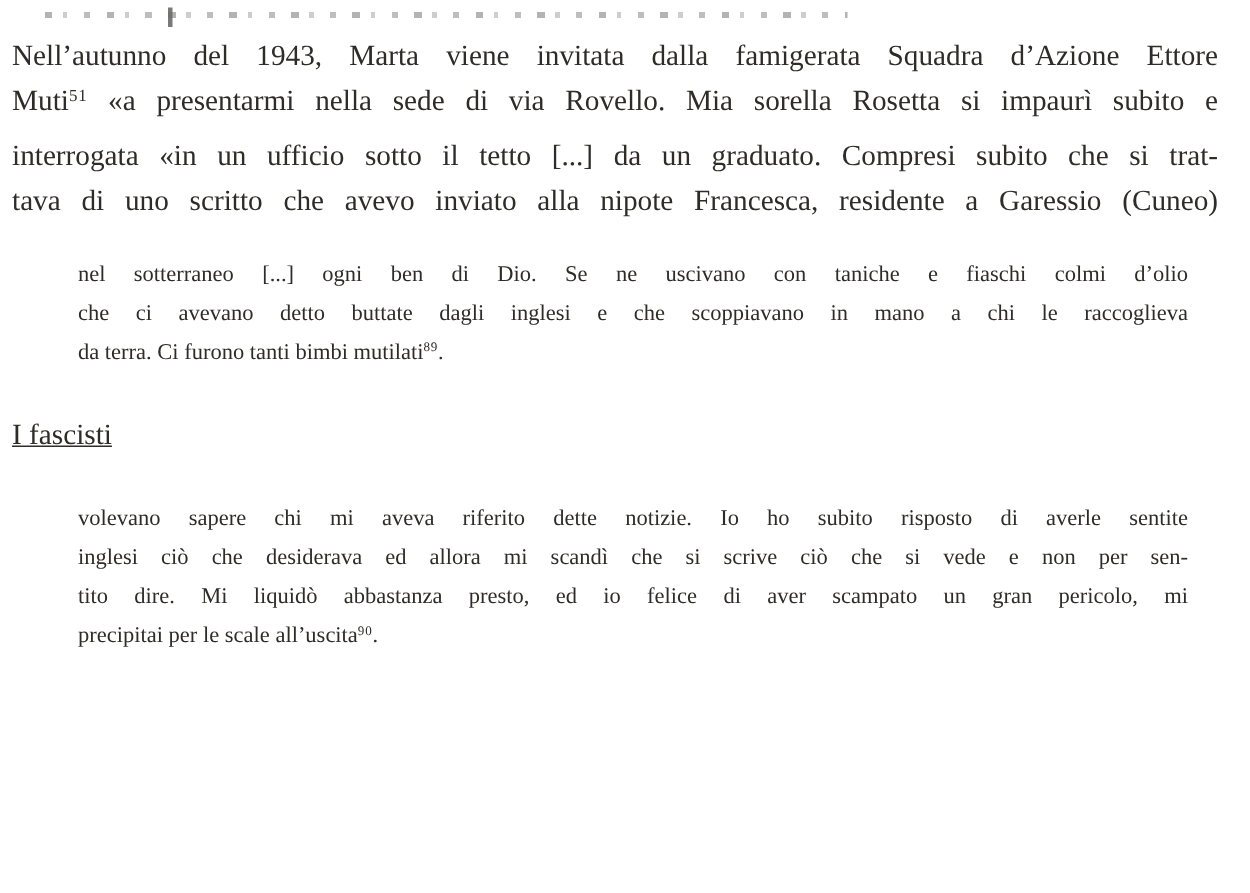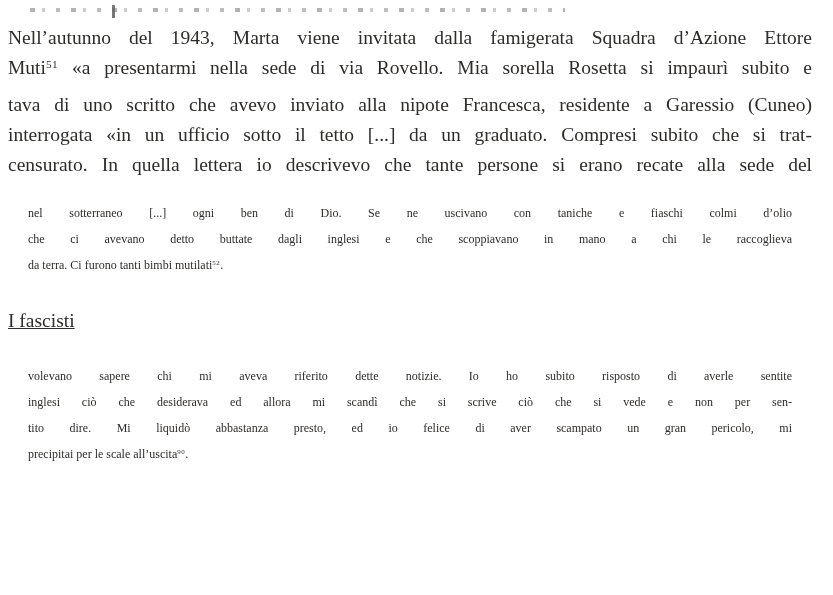--- a/index.html
+++ b/index.html
@@ -40,23 +40,23 @@
     height: 13px;
     background: #3c3a38;
     opacity: 0.9;
   }
   .block { margin: 0; }
   .block.body {
     font-size: 19.5px;
     line-height: 30px;
   }
   .block.quote {
-    font-size: 12px;
+    font-size: 15px;
     line-height: 26px;
-    margin-left: 20px;
+    margin-left: 44px;
     margin-right: 20px;
   }
   .line {
     overflow: hidden;
     white-space: normal;
   }
   .block.body .line { height: 30px; }
   .block.quote .line { height: 26px; }
   .line.just {
     text-align: justify;
@@ -83,28 +83,27 @@
 <div class="page" data-name="document-page">
   <div class="remnant" data-name="cropped-line-remnant">
     <span class="remnant-tick" data-name="cropped-letter-stem"></span>
   </div>
   <div data-name="text-column">
       <div class="block body" data-name="paragraph-1">
         <div class="line just" data-name="text-line">Nell’autunno del 1943, Marta viene invitata dalla famigerata Squadra d’Azione Ettore</div>
         <div class="line just" data-name="text-line">Muti<sup class="fn" data-name="footnote-marker">51</sup> «a presentarmi nella sede di via Rovello. Mia sorella Rosetta si impaurì subito e</div>
       </div>
       <div class="block body" data-name="paragraph-2">
+        <div class="line just" data-name="text-line">interrogata «in un ufficio sotto il tetto [...] da un graduato. Compresi subito che si trat-</div>
         <div class="line just" data-name="text-line">tava di uno scritto che avevo inviato alla nipote Francesca, residente a Garessio (Cuneo)</div>
-        <div class="line just" data-name="text-line">interrogata «in un ufficio sotto il tetto [...] da un graduato. Compresi subito che si trat-</div>
-        <div class="line just" data-name="text-line">censurato. In quella lettera io descrivevo che tante persone si erano recate alla sede del</div>
       </div>
       <div class="block quote" data-name="quote-1">
         <div class="line just" data-name="text-line">nel sotterraneo [...] ogni ben di Dio. Se ne uscivano con taniche e fiaschi colmi d’olio</div>
         <div class="line just" data-name="text-line">che ci avevano detto buttate dagli inglesi e che scoppiavano in mano a chi le raccoglieva</div>
-        <div class="line" data-name="text-line">da terra. Ci furono tanti bimbi mutilati<sup class="fn" data-name="footnote-marker">52</sup>.</div>
+        <div class="line" data-name="text-line">da terra. Ci furono tanti bimbi mutilati<sup class="fn" data-name="footnote-marker">89</sup>.</div>
       </div>
       <div class="block body" data-name="paragraph-3">
         <div class="line" data-name="text-line">I fascisti</div>
       </div>
       <div class="block quote" data-name="quote-2">
         <div class="line just" data-name="text-line">volevano sapere chi mi aveva riferito dette notizie. Io ho subito risposto di averle sentite</div>
         <div class="line just" data-name="text-line">inglesi ciò che desiderava ed allora mi scandì che si scrive ciò che si vede e non per sen-</div>
         <div class="line just" data-name="text-line">tito dire. Mi liquidò abbastanza presto, ed io felice di aver scampato un gran pericolo, mi</div>
         <div class="line" data-name="text-line">precipitai per le scale all’uscita<sup class="fn" data-name="footnote-marker">90</sup>.</div>
       </div>

